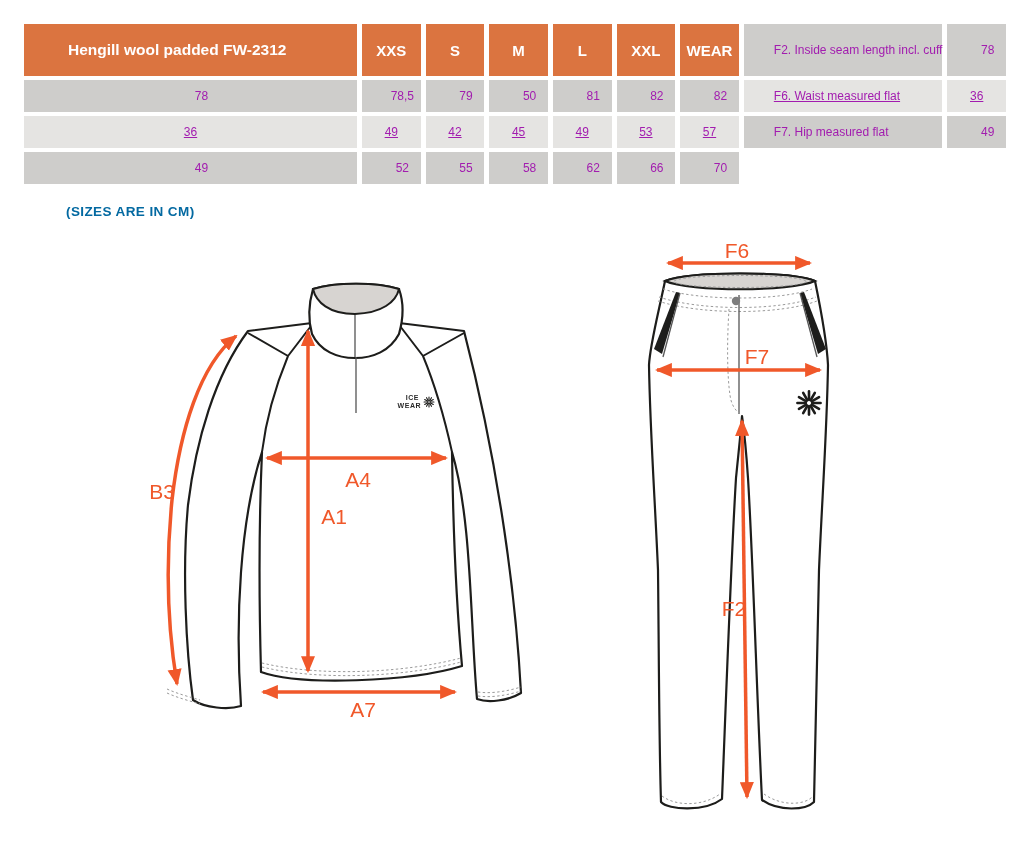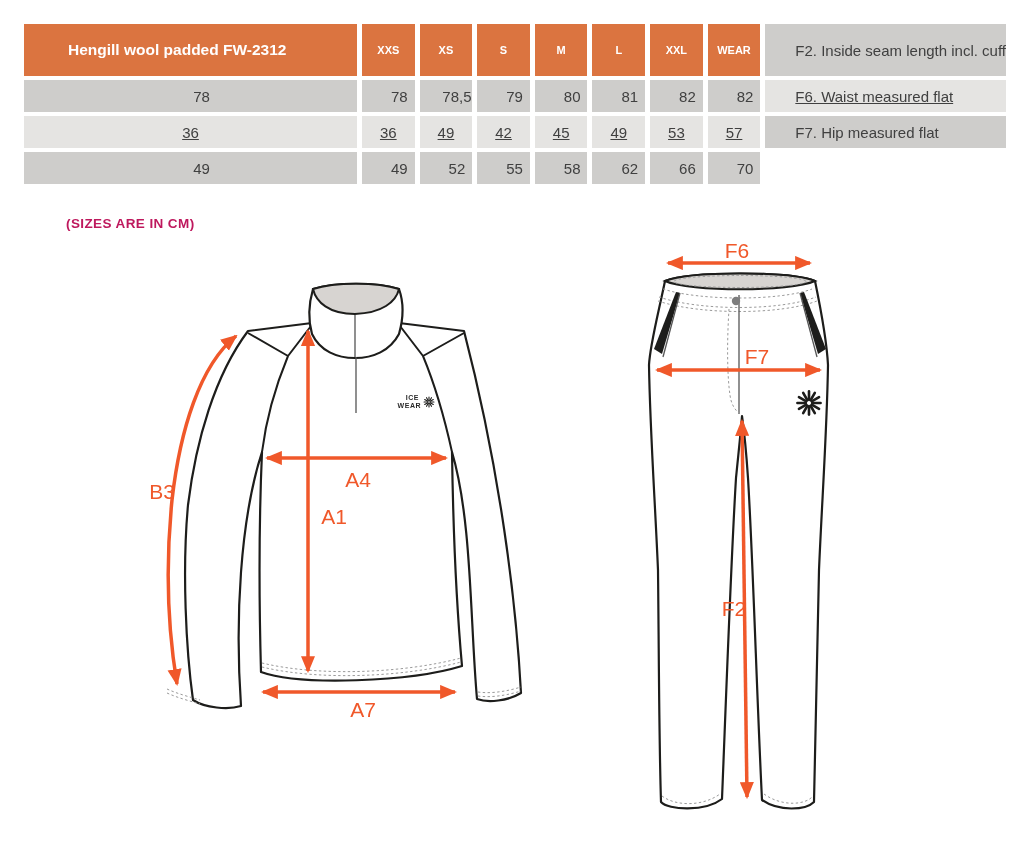--- a/index.html
+++ b/index.html
@@ -12,30 +12,30 @@
   }
   
   .size-table{
     position:absolute;left:24px;top:24px;width:982px;
     display:grid;
     grid-template-columns:333px repeat(8,1fr);
     grid-template-rows:52px 32px 32px 32px;
     gap:4px 5px;
   }
   .cell{display:flex;align-items:center;justify-content:center;
-        font-size:15px;color:#404040;white-space:nowrap;}
-  .cell.head{background:#DB7440;color:#ffffff;font-weight:bold;font-size:11px;}
+        font-size:12px;color:#a21caf;white-space:nowrap;}
+  .cell.head{background:#DB7440;color:#ffffff;font-weight:bold;font-size:15px;}
   .cell.title{justify-content:flex-start;padding-left:44px;font-size:15.5px;}
   .cell.label{justify-content:flex-start;padding-left:30px;}
   .row-a{background:#CECDCB;padding-left:22px;}
   .row-b{background:#E5E4E2;text-decoration:underline;}
   
   .sizes-note{
-    position:absolute;left:66px;top:216px;
-    color:#be185d;font-size:13.5px;letter-spacing:.4px;font-weight:bold;
+    position:absolute;left:66px;top:204px;
+    color:#0369a1;font-size:13.5px;letter-spacing:.4px;font-weight:bold;
   }
   
   .drawing{position:absolute;left:0;top:230px;width:1027px;height:622px;}
   .outline{fill:#ffffff;stroke:#1d1d1b;stroke-width:2.2;stroke-linejoin:round;}
   .seam{fill:none;stroke:#1d1d1b;stroke-width:2;stroke-linejoin:round;}
   .grayfill{fill:#D7D4D1;stroke:#1d1d1b;stroke-width:2;}
   .stitch{fill:none;stroke:#9a9a9a;stroke-width:1;stroke-dasharray:2.4 2.4;}
   .thinline{fill:none;stroke:#555;stroke-width:1.3;}
   .arrow{fill:none;stroke:#F0582A;stroke-width:3.5;}
   .mlabel{fill:#F0582A;font-size:21px;font-family:"Liberation Sans",sans-serif;}
@@ -44,33 +44,32 @@
 </style>
 </head>
 <body>
 
 <div class="canvas">
 
   <div class="size-table">
 
     <div class="cell head title">Hengill wool padded FW-2312</div>
     <div class="cell head">XXS</div>
-    <div class="cell head">XS</div>
     <div class="cell head">S</div>
     <div class="cell head">M</div>
     <div class="cell head">L</div>
     <div class="cell head">XXL</div>
     <div class="cell head">WEAR</div>
 
     <div class="cell label row-a">F2. Inside seam length incl. cuff</div>
     <div class="cell row-a">78</div>
     <div class="cell row-a">78</div>
     <div class="cell row-a">78,5</div>
     <div class="cell row-a">79</div>
-    <div class="cell row-a">80</div>
+    <div class="cell row-a">50</div>
     <div class="cell row-a">81</div>
     <div class="cell row-a">82</div>
     <div class="cell row-a">82</div>
 
     <div class="cell label row-b">F6. Waist measured flat</div>
     <div class="cell row-b">36</div>
     <div class="cell row-b">36</div>
     <div class="cell row-b">49</div>
     <div class="cell row-b">42</div>
     <div class="cell row-b">45</div>

